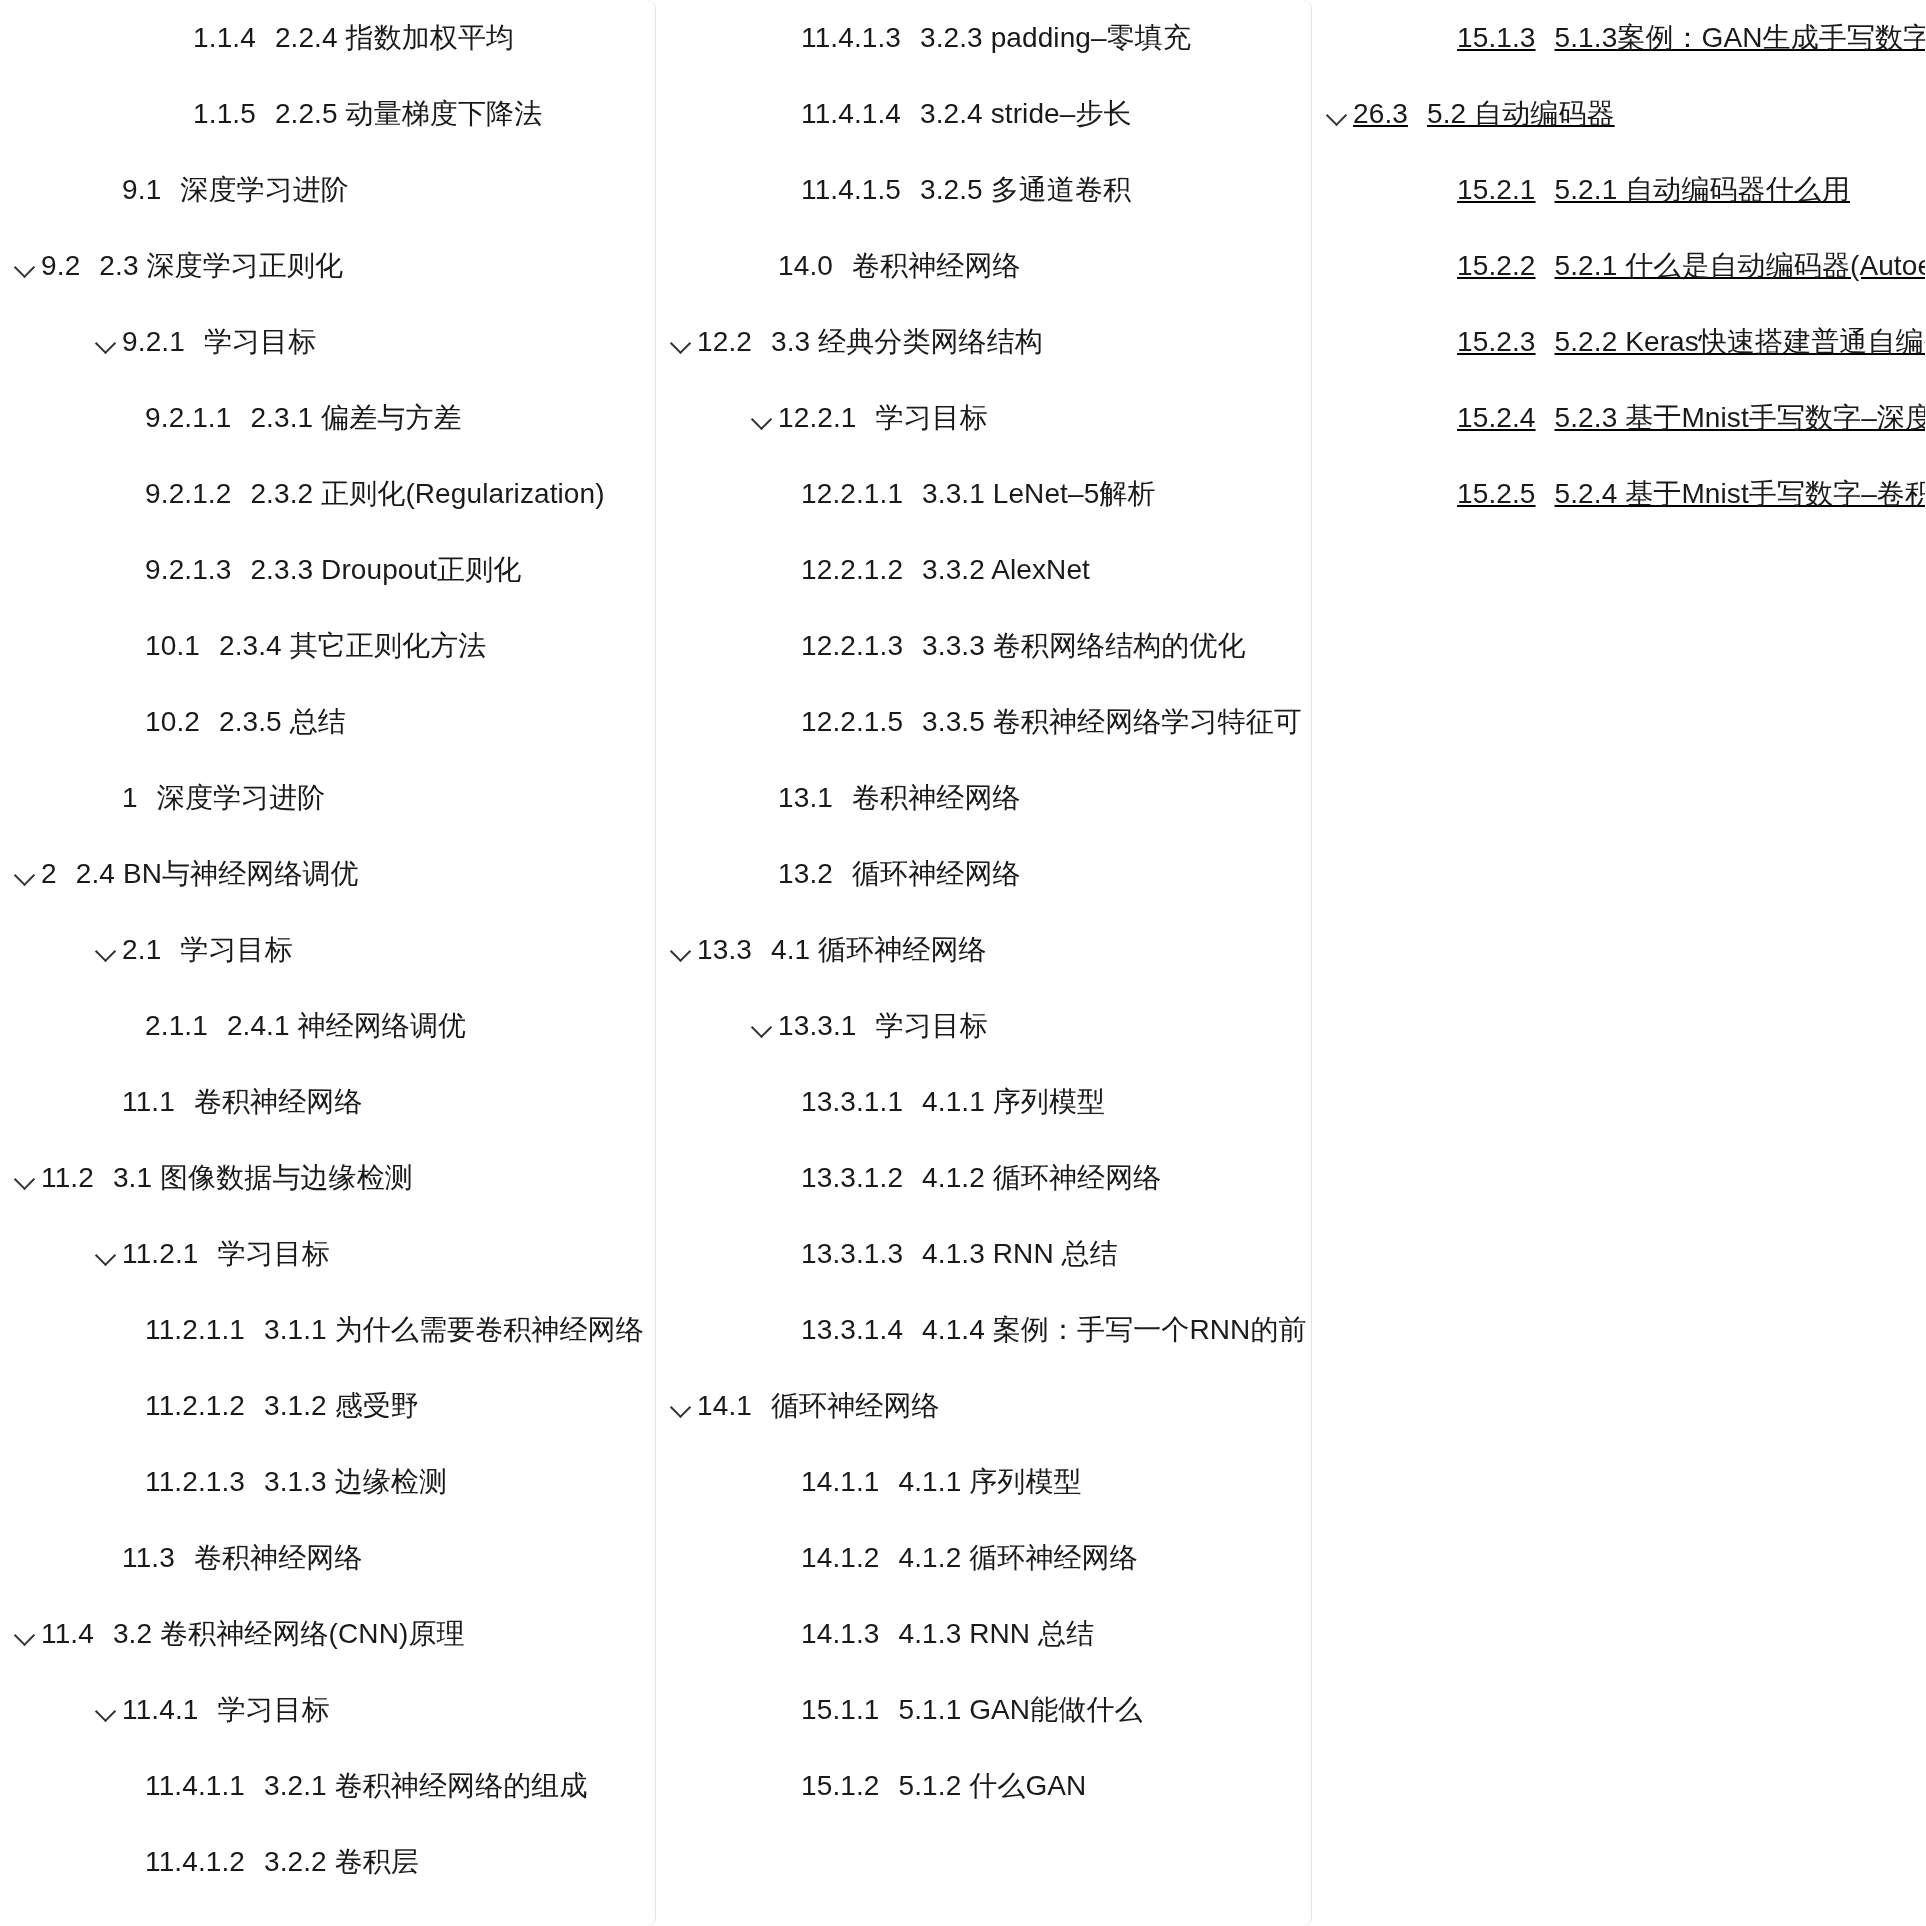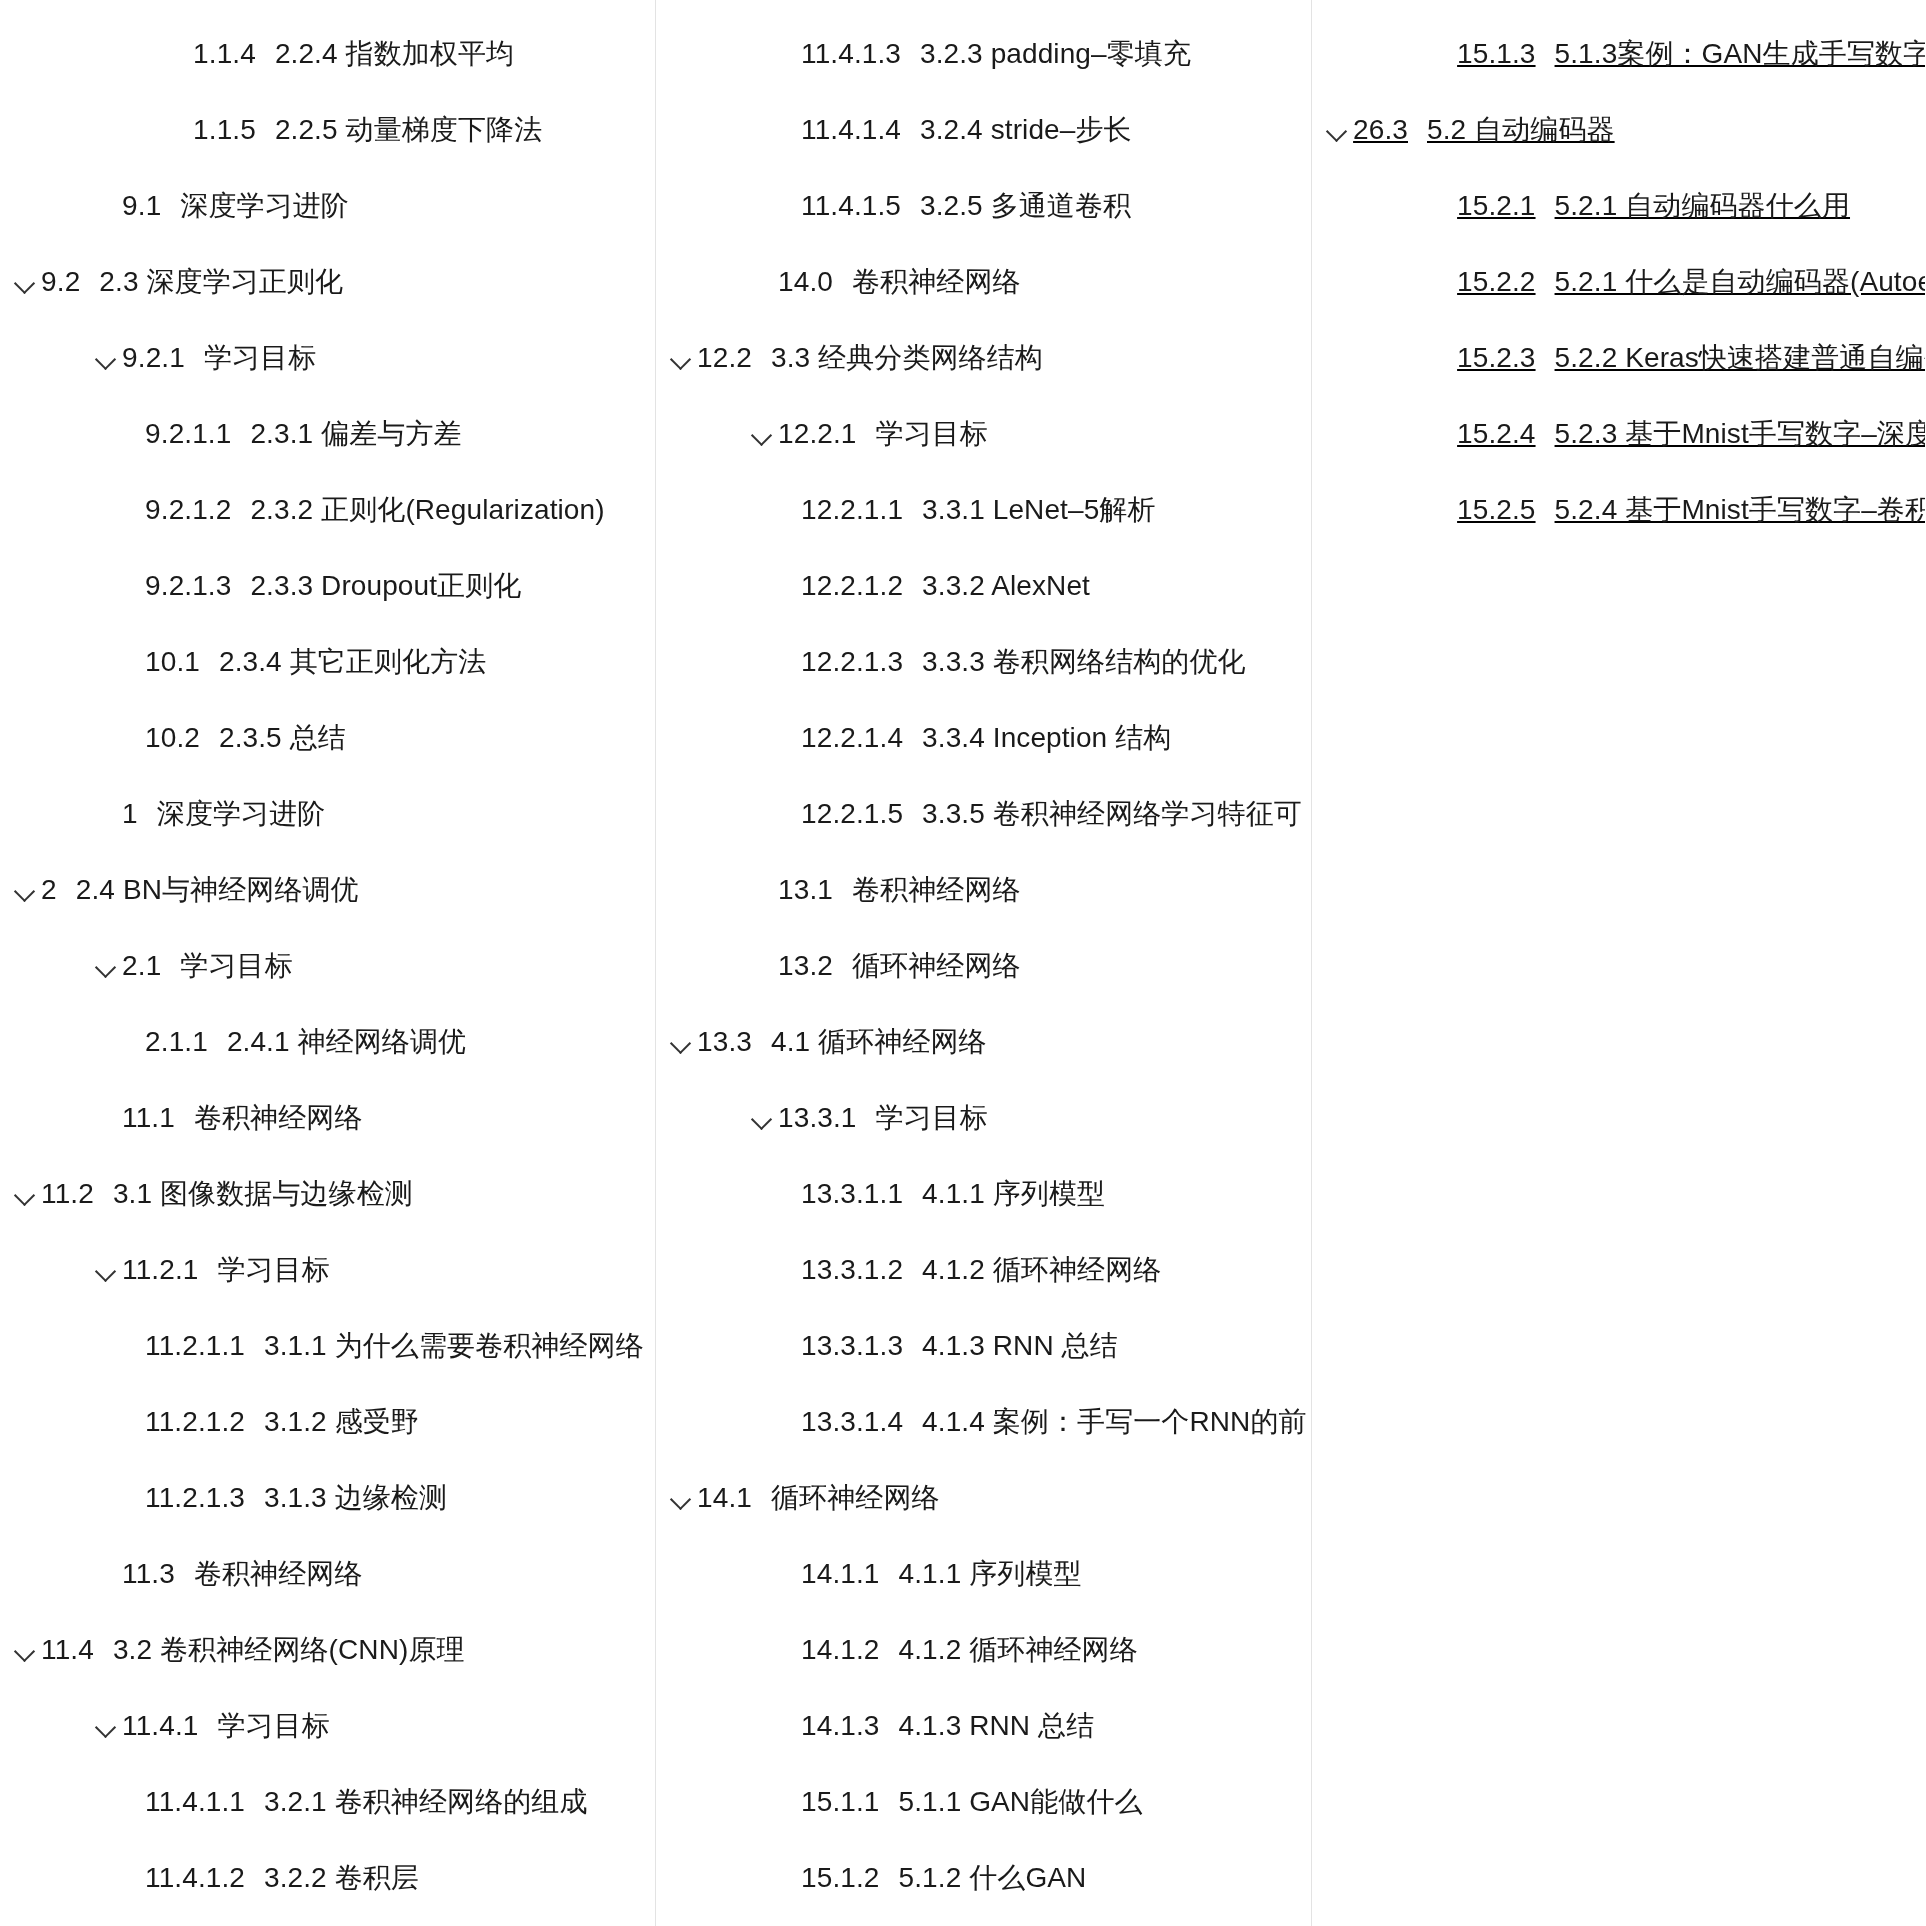--- a/index.html
+++ b/index.html
@@ -19,21 +19,22 @@
     display: flex;
     flex-direction: row;
     align-items: flex-start;
     width: 1926px;
     height: 1926px;
   }
   .column {
     position: relative;
     height: 1926px;
     overflow: hidden;
-    padding-top: 16px;
+    padding-top: 0px;
+    border-radius: 9px;
   }
   .col-1 { width: 656px; border-right: 1.3px solid #e3e3e3; }
   .col-2 { width: 656px; border-right: 1.3px solid #e3e3e3; }
   .col-3 { width: 613px; text-decoration: underline; }
 
   .node {
     position: relative;
     display: flex;
     align-items: center;
     height: 76px;
@@ -249,25 +250,20 @@
         <span class="label-num">12.2.1.2</span>
         <span class="label-text">3.3.2 AlexNet</span>
       </div>
       <div class="node lvl2">
         <span class="caret"></span>
         <span class="label-num">12.2.1.3</span>
         <span class="label-text">3.3.3 卷积网络结构的优化</span>
       </div>
       <div class="node lvl2">
         <span class="caret"></span>
-        <span class="label-num">12.2.1.4</span>
-        <span class="label-text">3.3.4 Inception 结构</span>
-      </div>
-      <div class="node lvl2">
-        <span class="caret"></span>
         <span class="label-num">12.2.1.5</span>
         <span class="label-text">3.3.5 卷积神经网络学习特征可</span>
       </div>
       <div class="node lvl1">
         <span class="caret"></span>
         <span class="label-num">13.1</span>
         <span class="label-text">卷积神经网络</span>
       </div>
       <div class="node lvl1">
         <span class="caret"></span>

